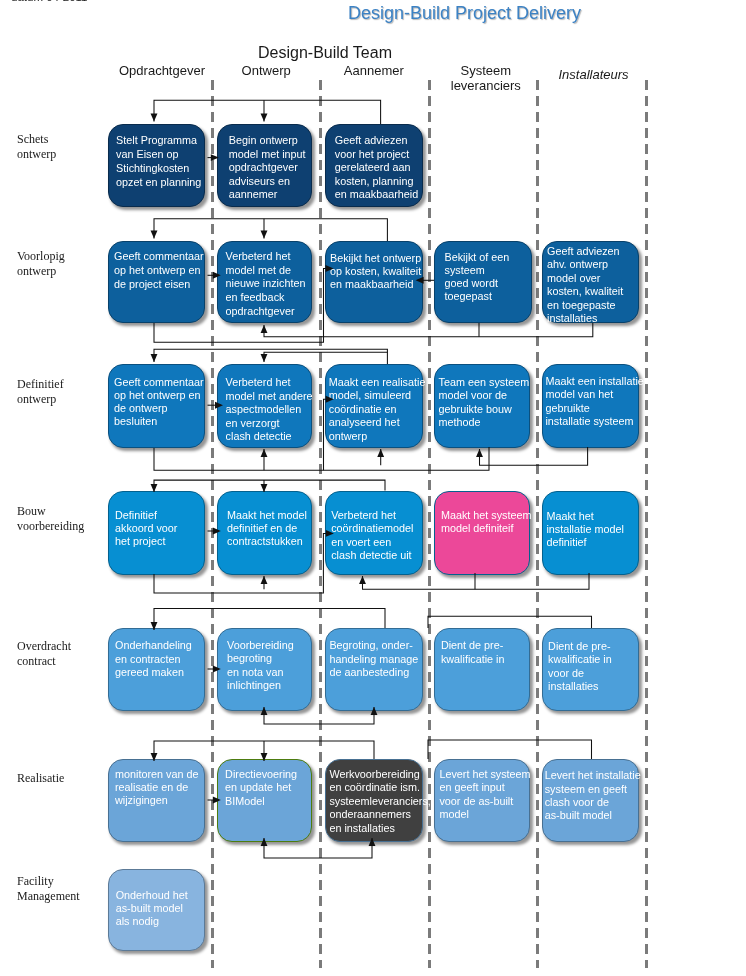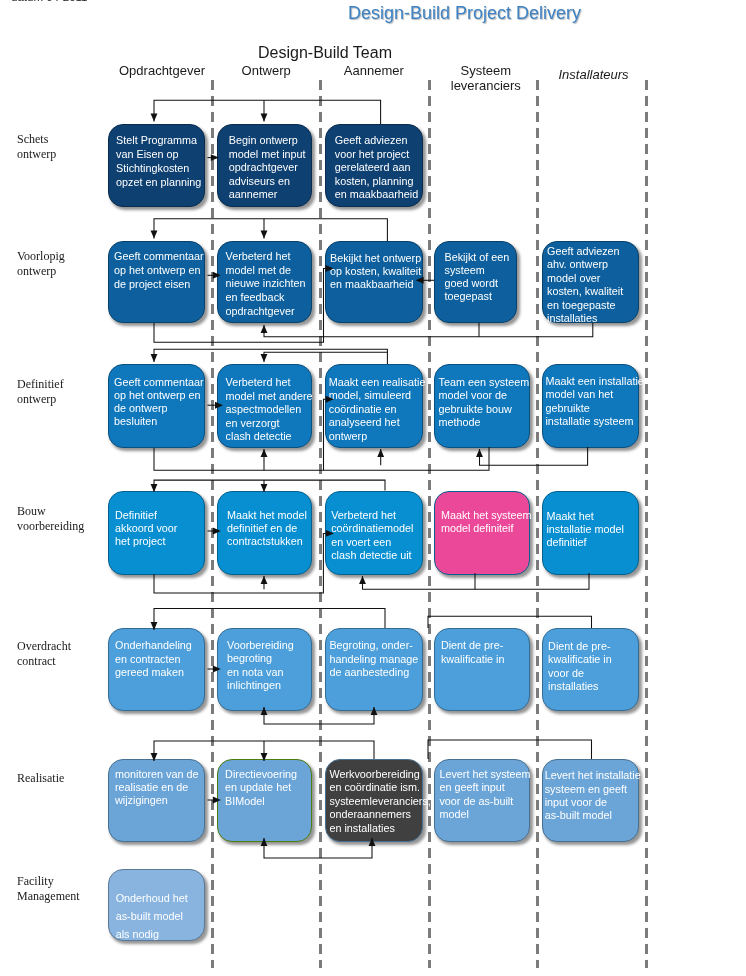--- a/index.html
+++ b/index.html
@@ -68,21 +68,21 @@
 op het ontwerp en
 de project eisen</div>
   <div class="node" style="left:216.5px;top:241.0px;width:95.5px;height:82.0px;background:#0D609D;padding:7.90px 0 0 8.10px;border:1px solid #08416A;line-height:13.75px;">Verbeterd het
 model met de
 nieuwe inzichten
 en feedback
 opdrachtgever</div>
   <div class="node" style="left:325.0px;top:241.0px;width:97.5px;height:82.0px;background:#0D609D;padding:9.70px 0 0 4.00px;border:1px solid #08416A;line-height:13.00px;">Bekijkt het ontwerp
 op kosten, kwaliteit
 en maakbaarheid</div>
-  <div class="node" style="left:434.0px;top:241.0px;width:83px;height:82.0px;background:#0D609D;padding:9.00px 0 0 9.50px;border:1px solid #08416A;line-height:13.00px;">Bekijkt of een
+  <div class="node" style="left:434.0px;top:241.0px;width:98px;height:82.0px;background:#0D609D;padding:9.00px 0 0 9.50px;border:1px solid #08416A;line-height:13.00px;">Bekijkt of een
 systeem
 goed wordt
 toegepast</div>
   <div class="node" style="left:542.0px;top:241.0px;width:97.0px;height:82.0px;background:#0D609D;padding:2.60px 0 0 4.00px;border:1px solid #08416A;line-height:13.50px;">Geeft adviezen
 ahv. ontwerp
 model over
 kosten, kwaliteit
 en toegepaste
 installaties</div>
   <div class="node" style="left:107.5px;top:364.0px;width:97.0px;height:84.0px;background:#0F77BC;padding:11.00px 0 0 5.60px;border:1px solid #0A507F;line-height:13.10px;">Geeft commentaar
@@ -148,23 +148,23 @@
 en coördinatie ism.
 systeemleveranciers,
 onderaannemers
 en installaties</div>
   <div class="node" style="left:434.0px;top:759.0px;width:95.5px;height:83.0px;background:#6BA5D8;padding:7.80px 0 0 4.40px;border:1px solid #487092;line-height:13.40px;">Levert het systeem
 en geeft input
 voor de as-built
 model</div>
   <div class="node" style="left:542.0px;top:759.0px;width:97.0px;height:83.0px;background:#6BA5D8;padding:9.40px 0 0 1.70px;border:1px solid #487092;line-height:13.30px;">Levert het installatie
 systeem en geeft
-input voor de
+clash voor de
 as-built model</div>
-  <div class="node" style="left:107.5px;top:869.0px;width:97.0px;height:72px;background:#88B4DF;padding:19.10px 0 0 7.20px;border:1px solid #5C7A97;line-height:18px;">Onderhoud het
+  <div class="node" style="left:107.5px;top:869.0px;width:97.0px;height:82.0px;background:#88B4DF;padding:19.10px 0 0 7.20px;border:1px solid #5C7A97;line-height:13px;">Onderhoud het
 as-built model
 als nodig</div>
   <svg id="wires" viewBox="0 0 746 976">
     <path d="M 154.00 121.50 L 154.00 100.30 L 380.60 100.30 L 380.60 124.00"></path>
     <path d="M 264.00 121.50 L 264.00 100.30"></path>
     <path d="M 207.50 157.60 L 217.00 157.60"></path>
     <path d="M 207.50 275.30 L 219.00 275.30"></path>
     <path d="M 434.00 280.30 L 417.50 280.30"></path>
     <path d="M 207.50 405.20 L 221.00 405.20"></path>
     <path d="M 207.50 531.00 L 219.00 531.00"></path>

